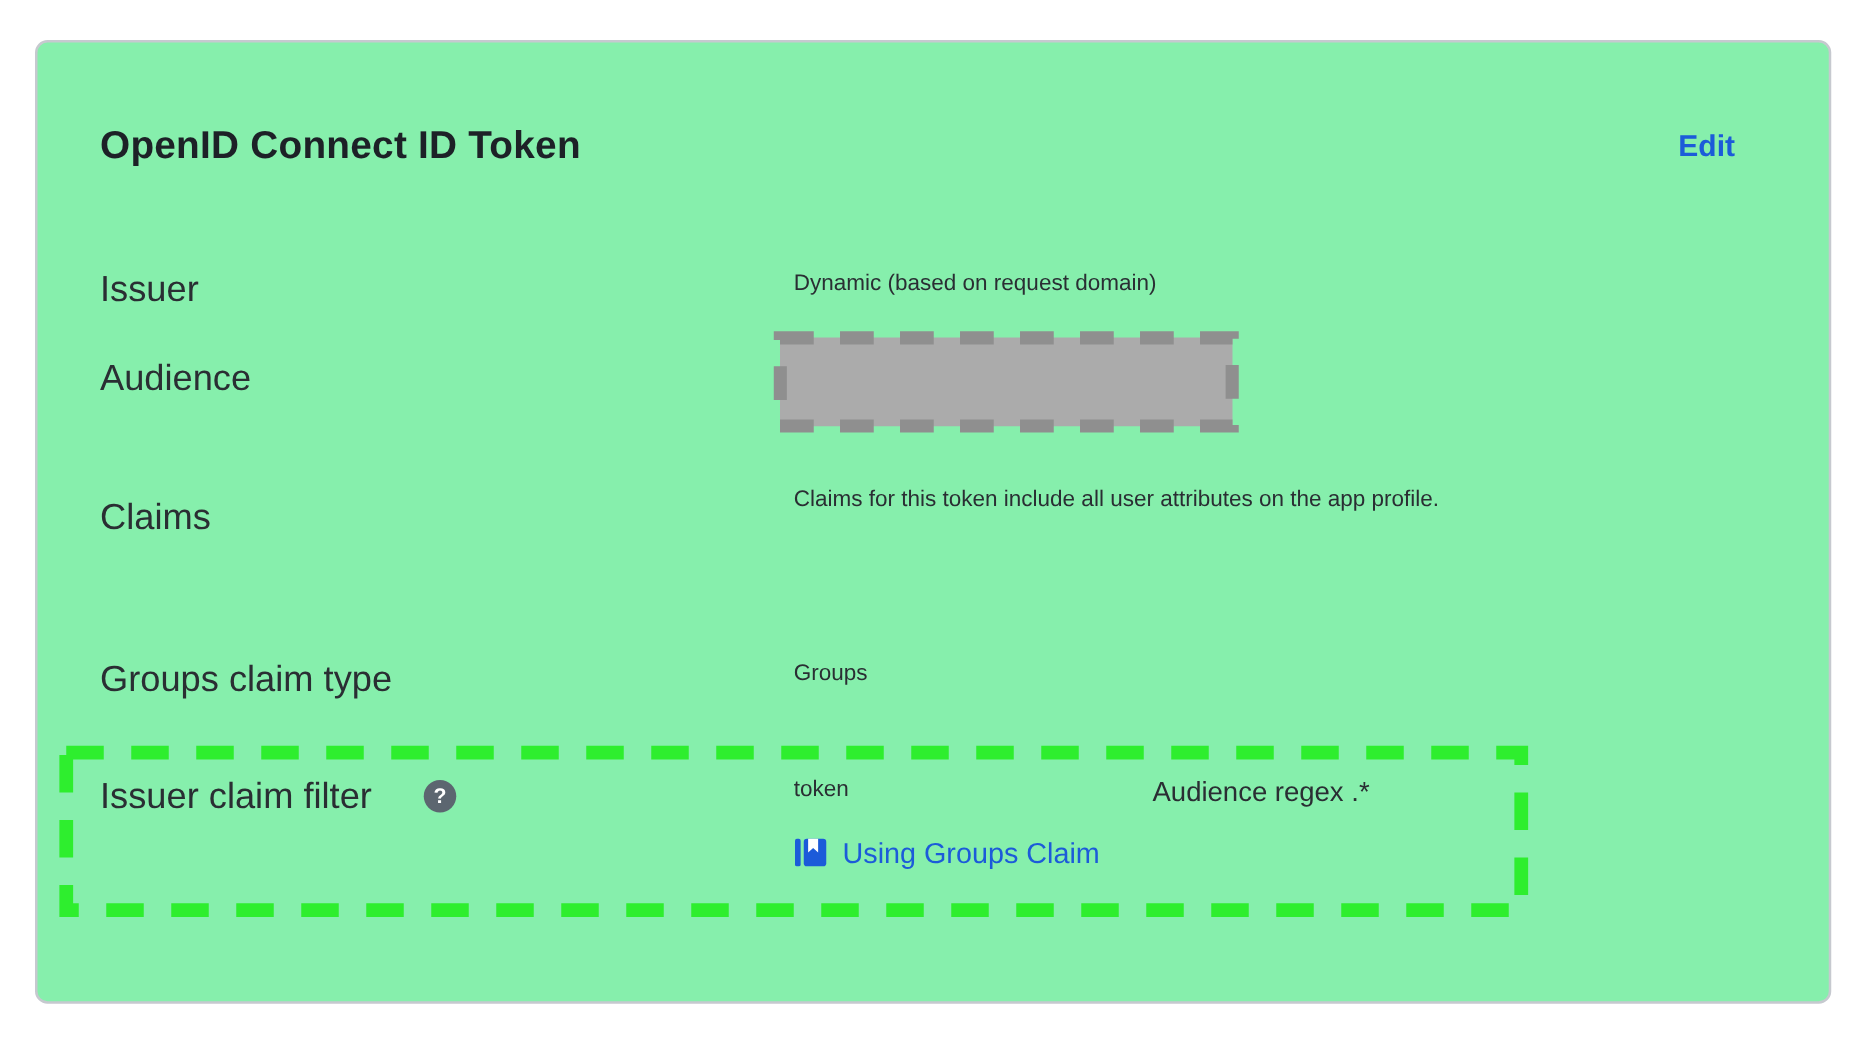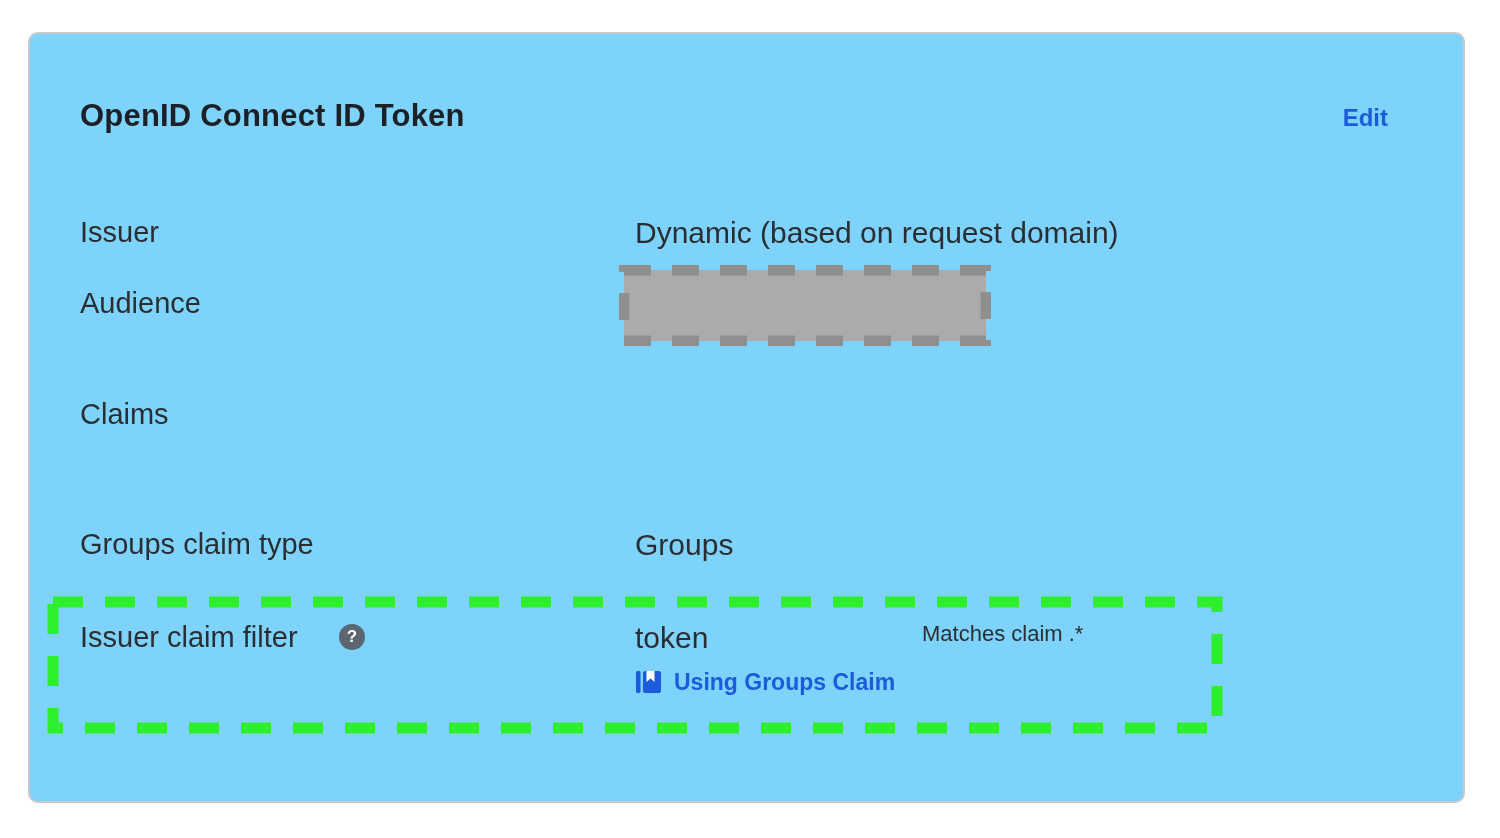--- a/index.html
+++ b/index.html
@@ -11,21 +11,21 @@
     font-family: "Liberation Sans", "DejaVu Sans", sans-serif;
     position: relative;
     overflow: hidden;
   }
   .card {
     position: absolute;
     left: 28px;
     top: 32px;
     width: 1437px;
     height: 771px;
-    background: #7dd3fc;
+    background: #86efac;
     border: 2px solid #c6c9cf;
     border-radius: 10px;
     box-sizing: border-box;
   }
   .card-title {
     position: absolute;
     left: 50px;
     top: 64px;
     font-size: 31px;
     font-weight: 700;
@@ -44,21 +44,21 @@
   }
   .row-label {
     position: absolute;
     left: 50px;
     font-size: 29px;
     color: #2a2e33;
   }
   .row-value {
     position: absolute;
     left: 605px;
-    font-size: 30px;
+    font-size: 18px;
     color: #2a2e33;
   }
   .claims-value {
     width: 758px;
     line-height: 48px;
     top: 341px;
   }
   .redacted-box {
     position: absolute;
     left: 589px;
@@ -93,21 +93,21 @@
     left: 605px;
     top: 634px;
     display: flex;
     align-items: center;
     gap: 12px;
     cursor: pointer;
   }
   .doc-link-text {
     font-size: 23px;
     color: #1c5bd9;
-    font-weight: 700;
+    font-weight: 400;
   }
   .highlight-overlay {
     position: absolute;
     left: 0;
     top: 0;
     width: 1500px;
     height: 838px;
     pointer-events: none;
   }
 </style>
@@ -124,28 +124,29 @@
 
   <div class="row-label" style="top:253px">Audience</div>
   <div class="redacted-box">
     <svg width="372" height="81" viewBox="0 0 372 81">
       <rect x="5" y="5" width="362" height="71" fill="#ababab"></rect>
       <rect x="5" y="5" width="362" height="71" fill="none" stroke="#8f8f8f" stroke-width="11" stroke-dasharray="27 21"></rect>
     </svg>
   </div>
 
   <div class="row-label" style="top:364px">Claims</div>
+  <div class="row-value claims-value">Claims for this token include all user attributes on the app profile.</div>
 
   <div class="row-label" style="top:494px">Groups claim type</div>
   <div class="row-value" style="top:494px">Groups</div>
 
   <div class="row-label" style="top:587px">Issuer claim filter</div>
   <div class="help-icon">?</div>
   <div class="row-value" style="top:587px">token</div>
-  <div class="regex-value">Matches claim .*</div>
+  <div class="regex-value">Audience regex .*</div>
 
   <div class="doc-link-row">
     <span style="display:inline-flex">
       <svg width="27" height="28" viewBox="0 0 27 28">
         <rect x="1" y="3" width="4.5" height="22" rx="1.5" fill="#1c5bd9"></rect>
         <rect x="8" y="3" width="18" height="22" rx="2.5" fill="#1c5bd9"></rect>
         <path d="M11.5 3 v11 l4 -3.6 4 3.6 V3 Z" fill="#ffffff"></path>
       </svg>
     </span>
     <span class="doc-link-text">Using Groups Claim</span>

